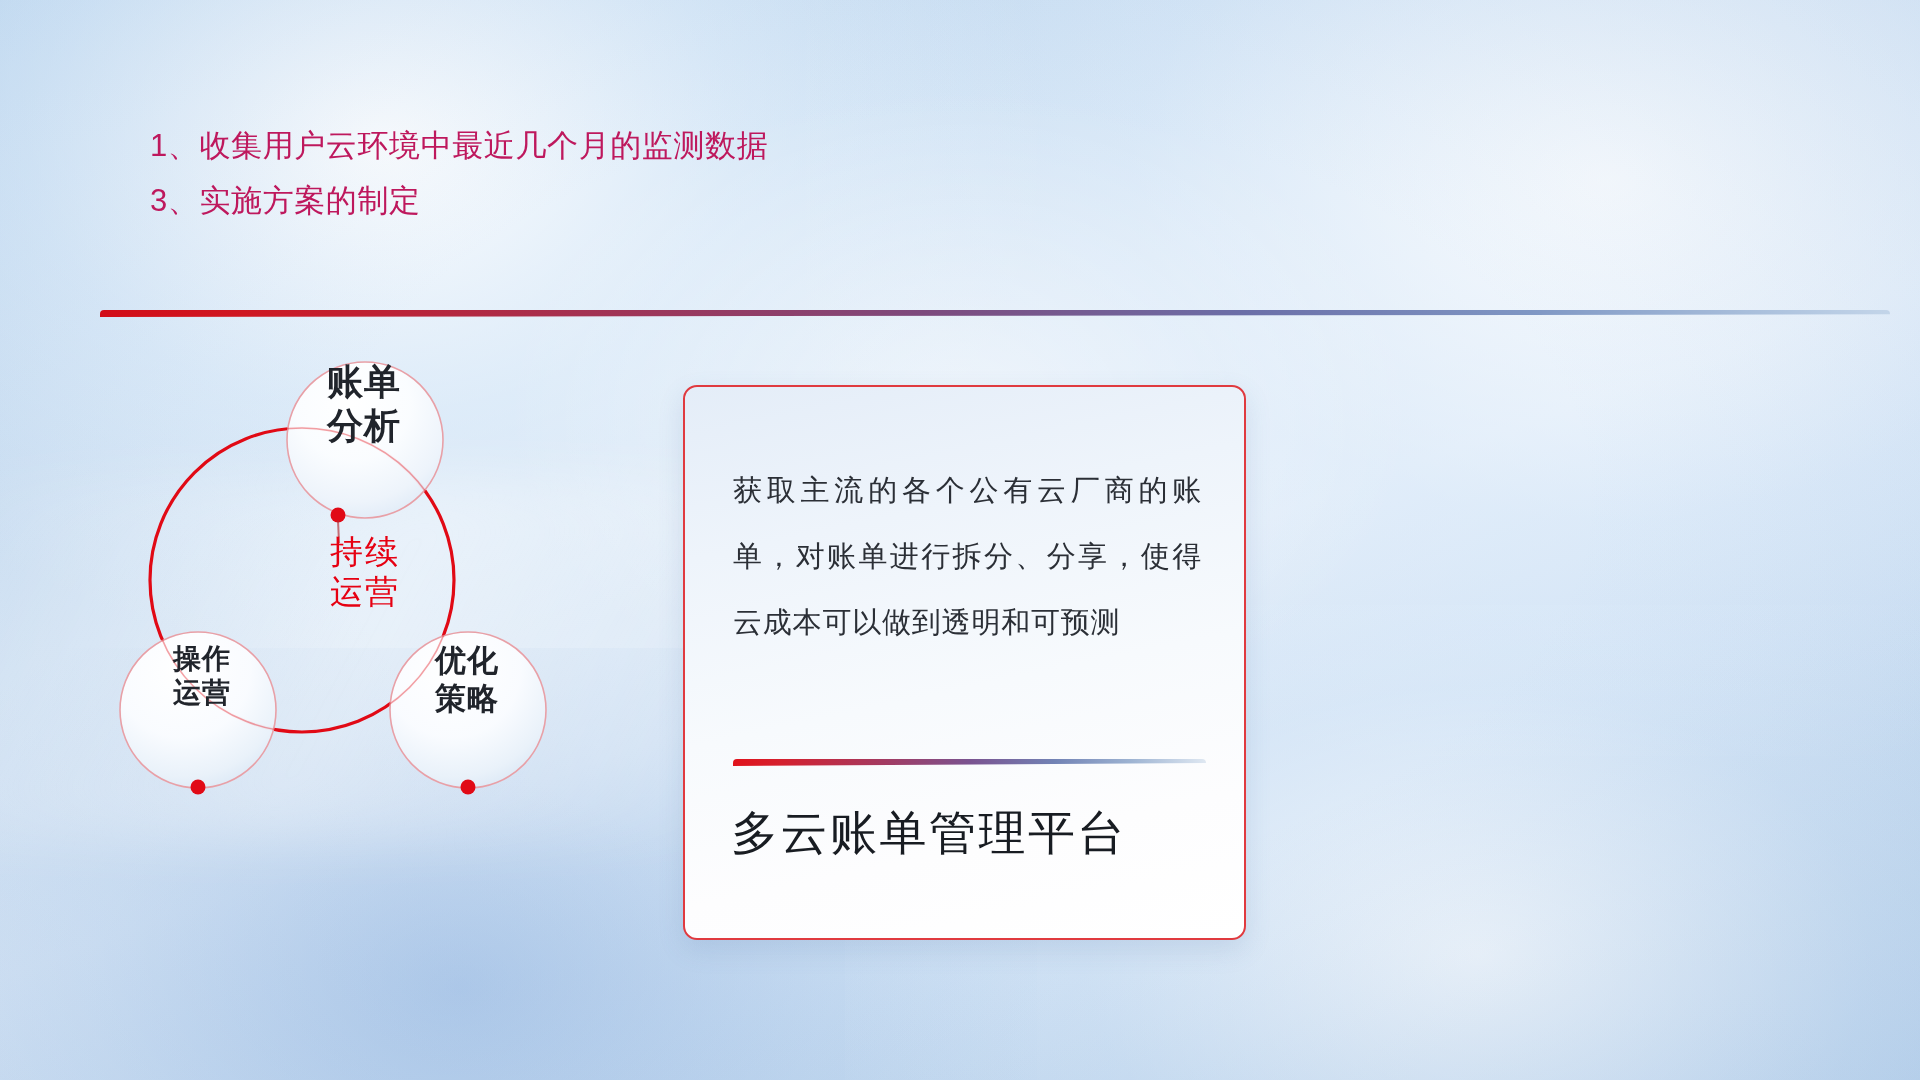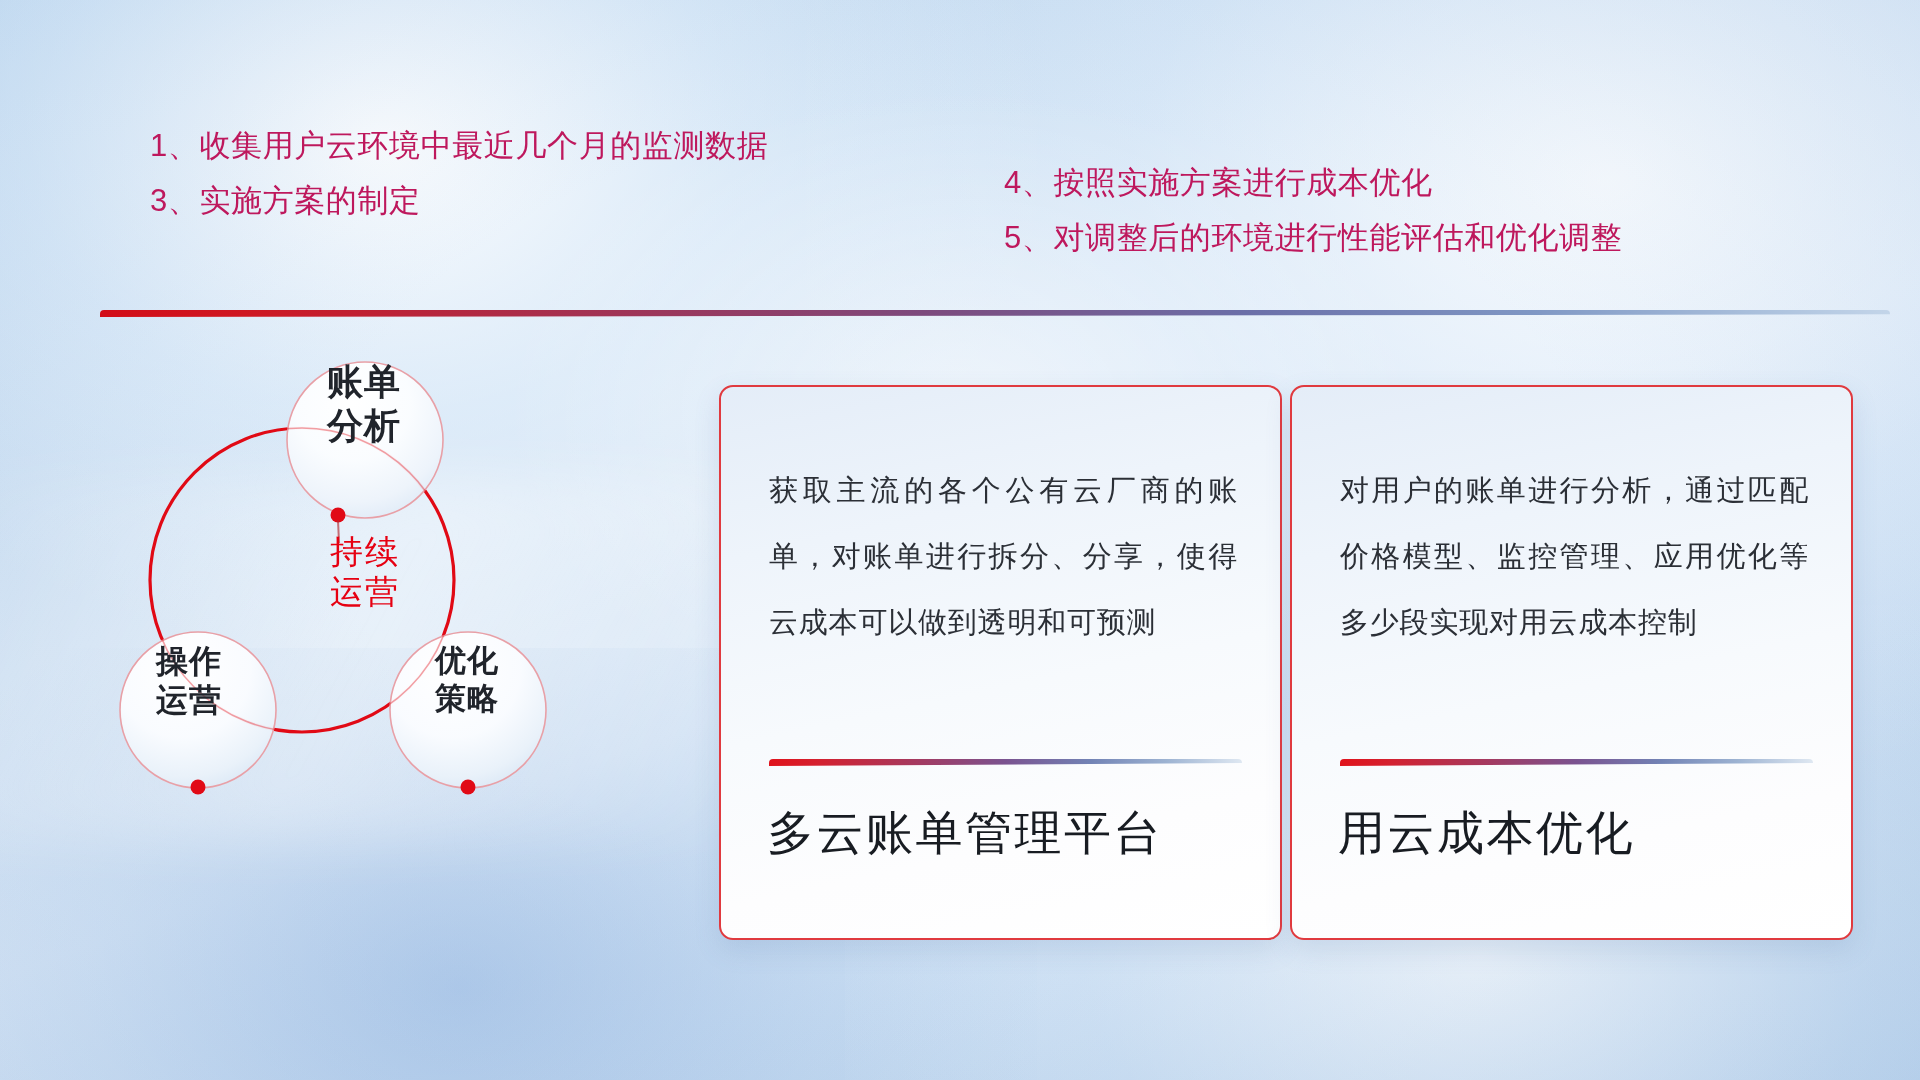--- a/index.html
+++ b/index.html
@@ -77,39 +77,39 @@
     position:absolute;
     text-align:center;
     font-weight:700;
     color:#20242b;
     line-height:1.22;
     letter-spacing:1px;
     white-space:pre-line;
     pointer-events:none;
   }
   #lbl-top    { left:184px; top:20px;  width:180px; font-size:36px; }
-  #lbl-bl     { left:14px;  top:302px; width:170px; font-size:32px; }
+  #lbl-bl     { left:27px;  top:302px; width:170px; font-size:28px; }
   #lbl-br     { left:292px; top:302px; width:170px; font-size:31px; }
   #lbl-center {
     left:180px; top:192px; width:190px;
     font-size:33px; color:#e60012; font-weight:400; letter-spacing:2px;
   }
 
   
   #cards { position:absolute; left:0; top:0; width:1920px; height:1080px; z-index:5; }
   .card {
     position:absolute;
     top:385px; height:555px;
     border:2px solid #e03a3f;
     border-radius:14px;
     background:linear-gradient(168deg,#e4edf8 0%, #eef4fb 26%, #f7fafd 54%, #fdfdfe 78%, #ffffff 100%);
     box-shadow:0 10px 26px rgba(80,120,170,.16);
     overflow:hidden;
   }
-  #card-1 { left:683px; width:563px;margin-left:36px; }
+  #card-1 { left:683px; width:563px; }
   #card-2 { left:1290px; width:563px; }
 
   .card-body {
     position:absolute;
     left:48px; right:42px; top:70px;
     font-size:29px;
     line-height:66px;
     color:#2b2f36;
     letter-spacing:.8px;
     text-align:justify;
@@ -144,24 +144,20 @@
   <div class="bg-glow-d"></div>
   <div class="bg-glow-e"></div>
   <div class="bg-streak"></div>
   <div class="bg-vign"></div>
 </div>
 
 <div id="header-list">
   <div class="hdr-col left">
     <div class="hdr-item">1、收集用户云环境中最近几个月的监测数据</div>
     <div class="hdr-item">3、实施方案的制定</div>
-  </div>
-  <div class="hdr-col right">
-    <div class="hdr-item">4、按照实施方案进行成本优化</div>
-    <div class="hdr-item">5、对调整后的环境进行性能评估和优化调整</div>
   </div>
 </div>
 
 <div id="top-divider"></div>
 
 <div id="venn">
   <svg width="540" height="620" viewBox="0 0 540 620">
     <defs>
       <radialGradient id="gradCircle" cx="42%" cy="26%" r="82%">
         <stop offset="0%" stop-color="#ffffff" stop-opacity="1"></stop>
@@ -205,19 +201,14 @@
 </div>
 
 <div id="cards">
 
   <div class="card" id="card-1">
     <div class="card-body">获取主流的各个公有云厂商的账单，对账单进行拆分、分享，使得云成本可以做到透明和可预测</div>
     <div class="card-rule"></div>
     <div class="card-title">多云账单管理平台</div>
   </div>
 
-  <div class="card" id="card-2">
-    <div class="card-body">对用户的账单进行分析，通过匹配价格模型、监控管理、应用优化等多少段实现对用云成本控制</div>
-    <div class="card-rule"></div>
-    <div class="card-title">用云成本优化</div>
-  </div>
 
 </div>
 
 </body></html>

